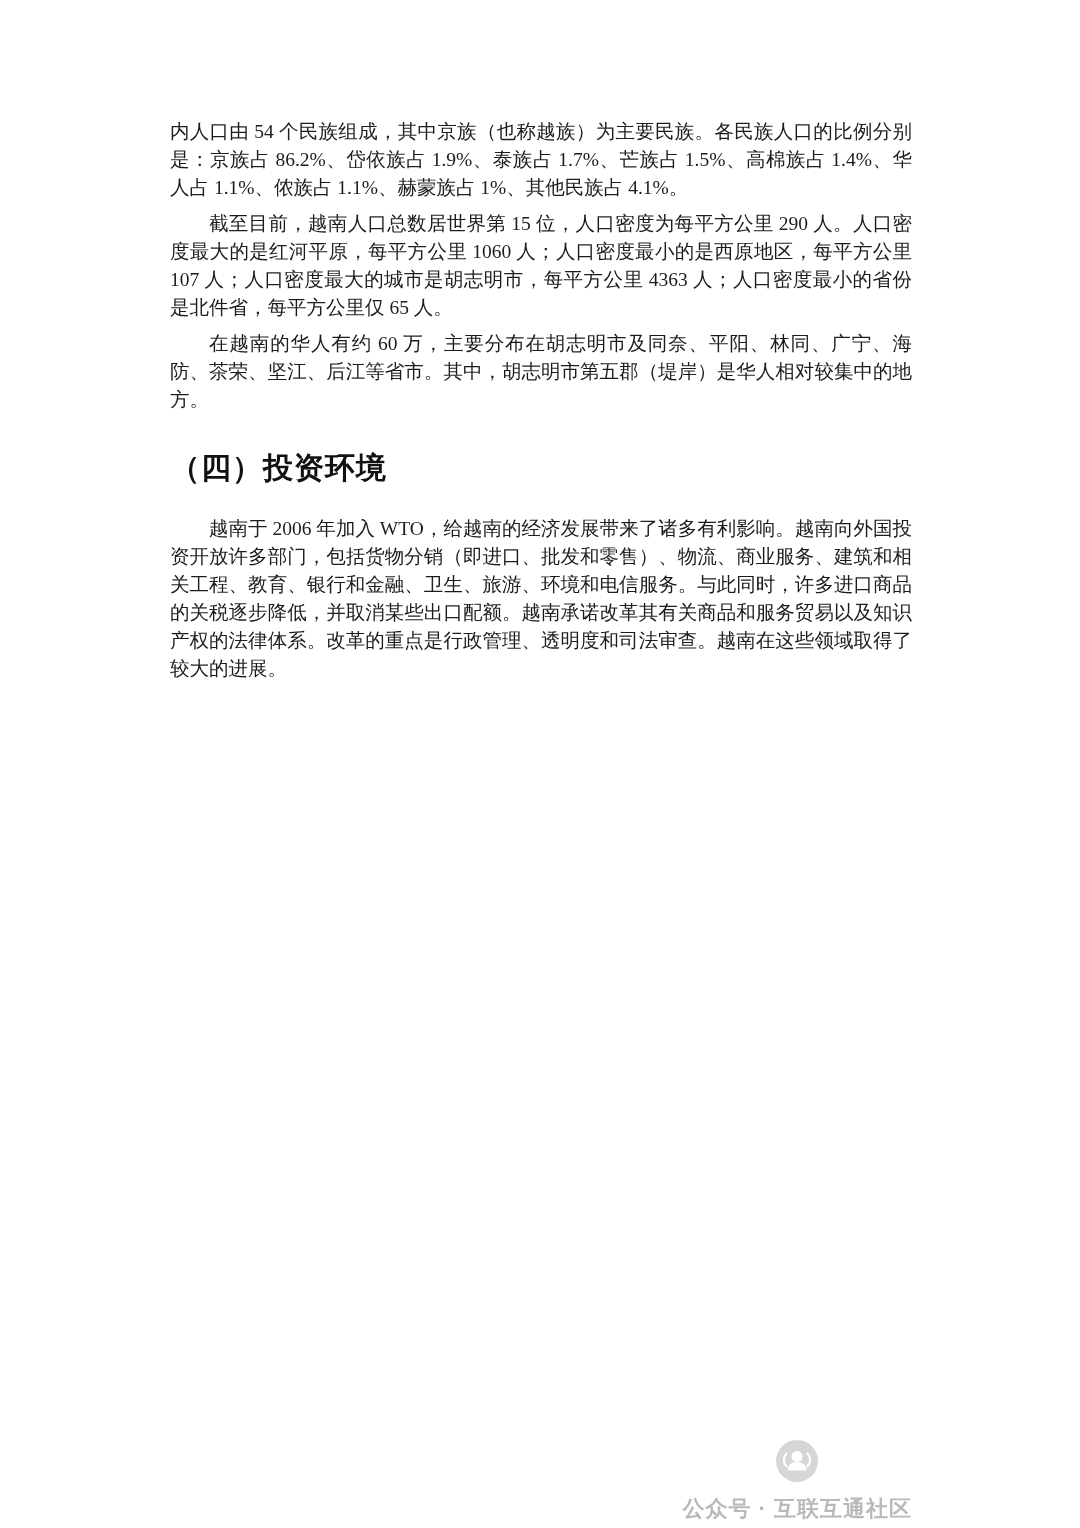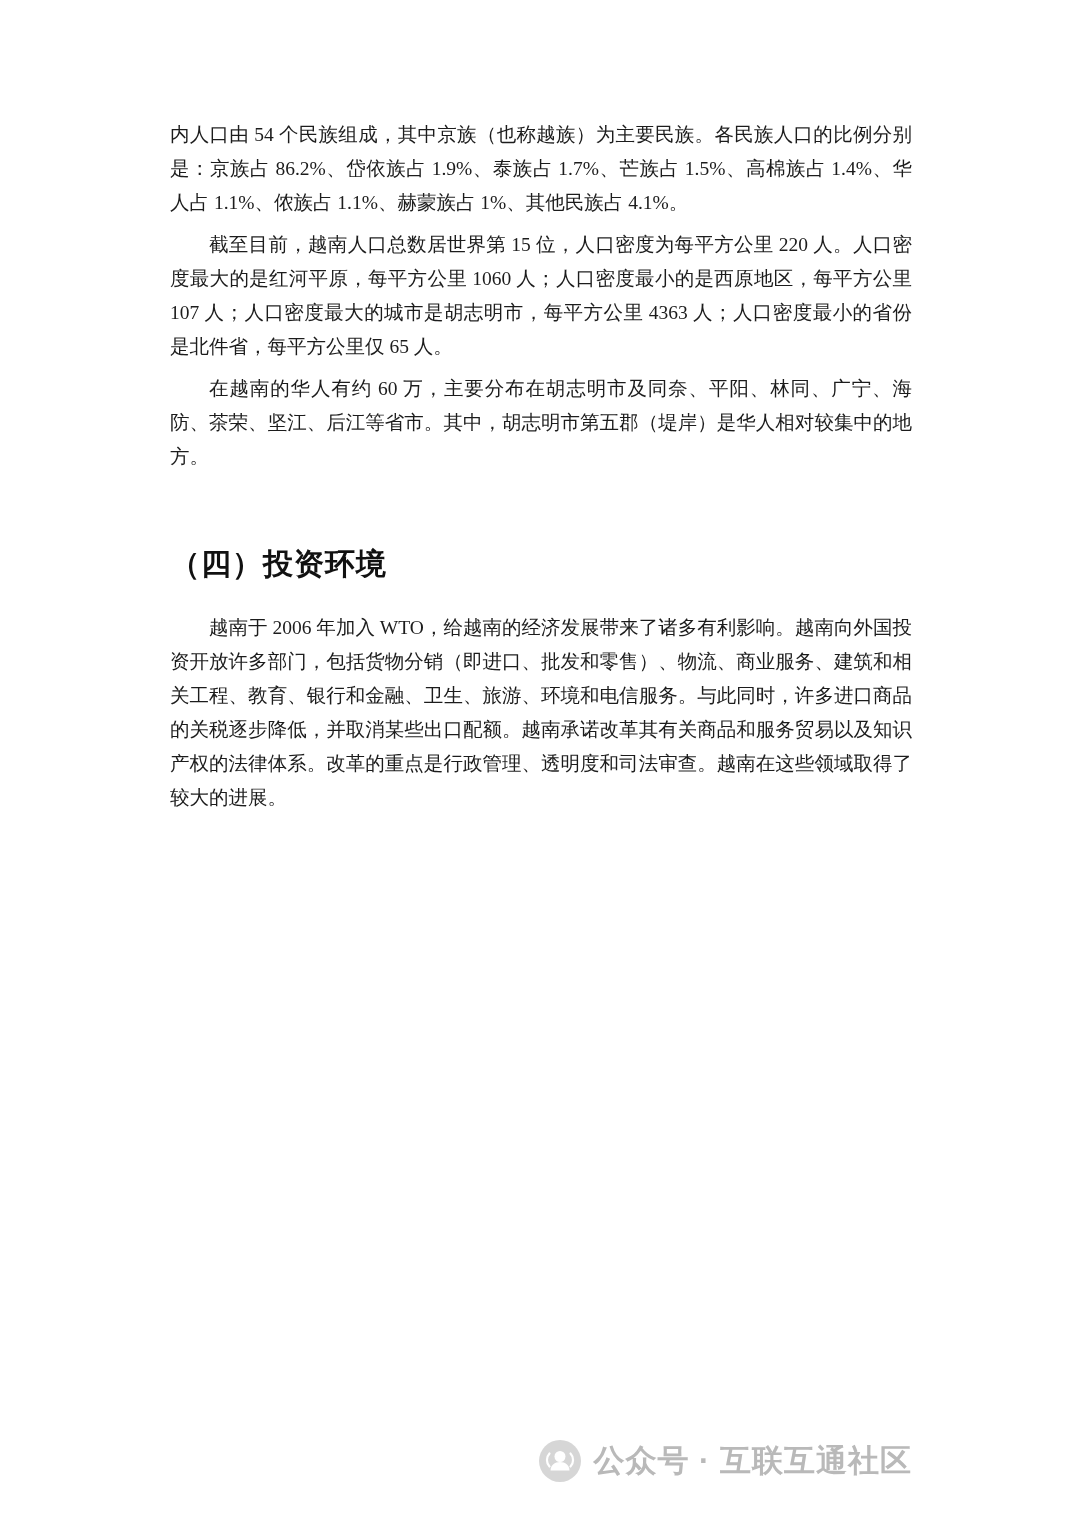--- a/index.html
+++ b/index.html
@@ -16,65 +16,66 @@
     color: #1c1c1c;
   }
   .page-content {
     position: absolute;
     left: 170px;
     top: 118px;
     width: 742px;
   }
   .para {
     font-size: 19.5px;
-    line-height: 34px;
+    line-height: 28px;
     text-align: justify;
     margin: 0 0 8px 0;
     text-indent: 2em;
     word-break: break-all;
   }
   .para.continued {
     text-indent: 0;
   }
   .section-heading {
     font-family: "Liberation Sans", "DejaVu Sans", sans-serif;
     font-size: 30px;
     font-weight: bold;
     color: #111111;
-    margin: 70px 0 26px 0;
+    margin: 34px 0 26px 0;
     letter-spacing: 1px;
   }
   .watermark {
     position: absolute;
     top: 1440px;
     right: 168px;
     display: flex;
     align-items: center;
     gap: 12px;
     color: #b9b9b9;
     font-family: "Liberation Sans", "DejaVu Sans", sans-serif;
-    font-size: 31px;
+    font-size: 22px;
     font-weight: bold;
     letter-spacing: 1px;
+    flex-direction: column;
   }
   .watermark .logo {
     width: 42px;
     height: 42px;
     display: inline-block;
     flex: 0 0 auto;
   }
 </style>
 </head>
 <body>
 
 <div class="page-content">
 
   <p class="para continued">内人口由 54 个民族组成，其中京族（也称越族）为主要民族。各民族人口的比例分别是：京族占 86.2%、岱依族占 1.9%、泰族占 1.7%、芒族占 1.5%、高棉族占 1.4%、华人占 1.1%、侬族占 1.1%、赫蒙族占 1%、其他民族占 4.1%。</p>
 
-  <p class="para">截至目前，越南人口总数居世界第 15 位，人口密度为每平方公里 220 人。人口密度最大的是红河平原，每平方公里 1060 人；人口密度最小的是西原地区，每平方公里 107 人；人口密度最大的城市是胡志明市，每平方公里 4363 人；人口密度最小的省份是北件省，每平方公里仅 65 人。</p>
+  <p class="para">截至目前，越南人口总数居世界第 15 位，人口密度为每平方公里 290 人。人口密度最大的是红河平原，每平方公里 1060 人；人口密度最小的是西原地区，每平方公里 107 人；人口密度最大的城市是胡志明市，每平方公里 4363 人；人口密度最小的省份是北件省，每平方公里仅 65 人。</p>
 
   <p class="para">在越南的华人有约 60 万，主要分布在胡志明市及同奈、平阳、林同、广宁、海防、茶荣、坚江、后江等省市。其中，胡志明市第五郡（堤岸）是华人相对较集中的地方。</p>
 
 
   <h2 class="section-heading">（四）投资环境</h2>
 
 
   <p class="para">越南于 2006 年加入 WTO，给越南的经济发展带来了诸多有利影响。越南向外国投资开放许多部门，包括货物分销（即进口、批发和零售）、物流、商业服务、建筑和相关工程、教育、银行和金融、卫生、旅游、环境和电信服务。与此同时，许多进口商品的关税逐步降低，并取消某些出口配额。越南承诺改革其有关商品和服务贸易以及知识产权的法律体系。改革的重点是行政管理、透明度和司法审查。越南在这些领域取得了较大的进展。</p>
 
 

